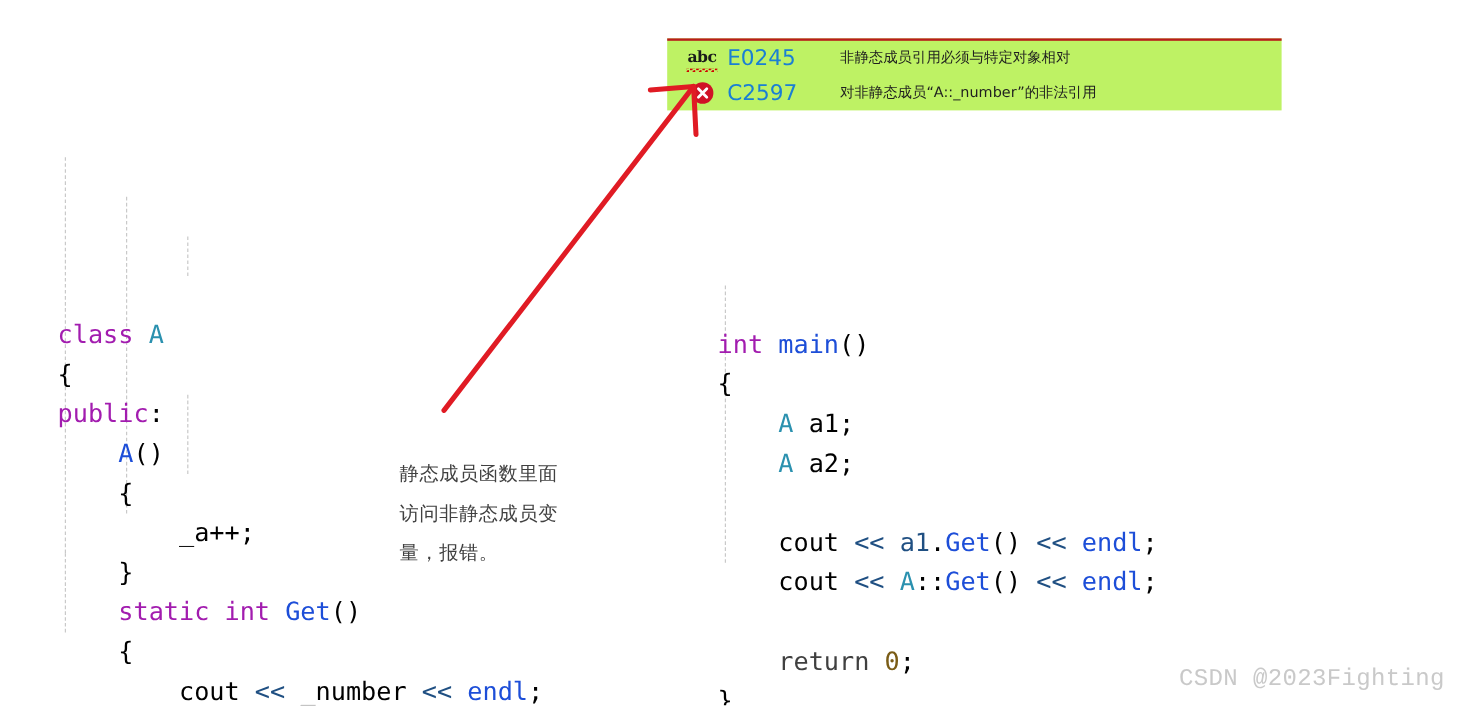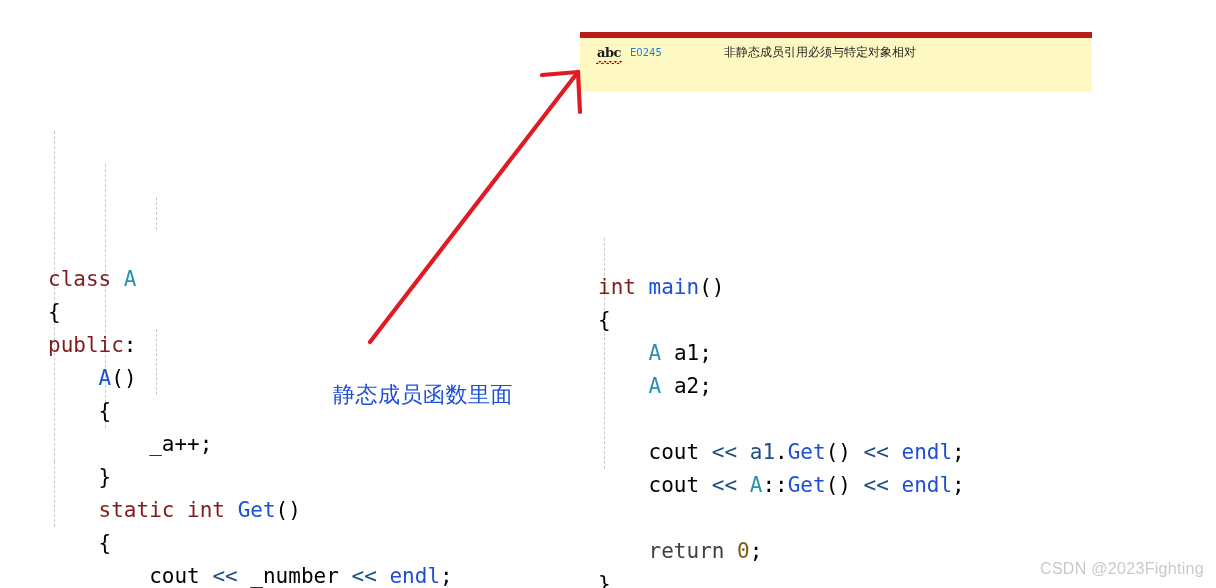--- a/index.html
+++ b/index.html
@@ -30,21 +30,21 @@
   #left-pane  { left: 48px;  top: 32px; }
   #right-pane { left: 598px; top: 172px; }
 
   .code-line {
     position: relative;
     height: 33px;
     white-space: pre;
   }
 
   
-  .t-kw    { color: #7f1d1d; }
+  .t-kw    { color: #a21caf; }
   .t-type  { color: #2b91af; }
   .t-fn    { color: #1d4ed8; }
   .t-ret   { color: #404040; }
   .t-plain { color: #000000; }
   .t-op    { color: #1f4f82; }
   .t-num   { color: #7a5c16; }
 
   
   .squiggle {
     position: relative;
@@ -66,26 +66,26 @@
   
   .guide {
     position: absolute;
     width: 0;
     border-left: 1px dashed #c9c9c9;
   }
 
   
   #error-tooltip {
     position: absolute;
-    left: 580px;
+    left: 556px;
     top: 32px;
     width: 512px;
     height: 60px;
-    background: #fef9c3;
-    border-top: 6px solid #b91c1c;
+    background: #bef264;
+    border-top: 2px solid #b91c1c;
     box-sizing: border-box;
     font-family: "DejaVu Sans", "Liberation Sans", sans-serif;
   }
   .err-row {
     display: flex;
     align-items: center;
     height: 29px;
     padding-left: 14px;
   }
   .err-icon {
@@ -111,60 +111,60 @@
     bottom: -5px;
     height: 3px;
     background-image: radial-gradient(circle at 1.3px 2.6px, #d00000 1px, transparent 1.2px),
                       radial-gradient(circle at 3.9px 0.6px, #d00000 1px, transparent 1.2px);
     background-size: 5.2px 3px;
     background-repeat: repeat-x;
   }
   .err-code {
     flex: 0 0 80px;
     color: #1a7fd4;
-    font-size: 10px;
+    font-size: 18px;
     padding-left: 6px;
   }
   .err-msg {
     color: #1f1f1f;
     font-size: 12px;
     padding-left: 14px;
     white-space: nowrap;
   }
 
   
   #annotation {
     position: absolute;
     left: 333px;
     top: 378px;
     width: 232px;
-    color: #1d4ed8;
+    color: #404040;
     font-family: "DejaVu Sans", "Liberation Sans", sans-serif;
-    font-size: 22px;
+    font-size: 16px;
     line-height: 33px;
     letter-spacing: 0.5px;
   }
 
   
   #arrow-svg {
     position: absolute;
     left: 0; top: 0;
     width: 1216px;
     height: 588px;
     pointer-events: none;
   }
 
   
   #watermark {
     position: absolute;
     right: 12px;
     bottom: 10px;
     color: #c9c9c9;
-    font-family: Liberation Sans, sans-serif;
-    font-size: 16px;
+    font-family: Liberation Mono, monospace;
+    font-size: 20px;
     letter-spacing: 0.3px;
   }
 </style>
 </head>
 <body>
 
 <div id="stage">
 
   <div id="left-pane" class="code-pane">
     <div class="guide" style="left:6px;  top:99px;  height:330px;"></div>
@@ -183,25 +183,37 @@
   <div id="error-tooltip">
 
     <div class="err-row">
       <span class="err-icon">
         <span class="abc-icon">abc</span>
       </span>
       <span class="err-code">E0245</span>
       <span class="err-msg">非静态成员引用必须与特定对象相对</span>
     </div>
 
+    <div class="err-row">
+      <span class="err-icon">
+        <svg width="19" height="19" viewBox="0 0 19 19" aria-hidden="true">
+          <circle cx="9.5" cy="9.5" r="9" fill="#d01226"></circle>
+          <path d="M6 6 L13 13 M13 6 L6 13" stroke="#ffffff" stroke-width="2.3" stroke-linecap="round"></path>
+        </svg>
+      </span>
+      <span class="err-code">C2597</span>
+      <span class="err-msg">对非静态成员“A::_number”的非法引用</span>
+    </div>
 
   </div>
 
   <div id="annotation">
     <div>静态成员函数里面</div>
+    <div>访问非静态成员变</div>
+    <div>量，报错。</div>
   </div>
 
   <svg id="arrow-svg">
     <g id="arrow-group">
         <line x1="370" y1="342" x2="578" y2="72" stroke="#e01b24" stroke-width="4.2" stroke-linecap="round"></line>
         <line x1="578" y1="72" x2="542" y2="75" stroke="#e01b24" stroke-width="4.2" stroke-linecap="round"></line>
         <line x1="578" y1="72" x2="580" y2="112" stroke="#e01b24" stroke-width="4.2" stroke-linecap="round"></line>
       </g>
   </svg>
 

